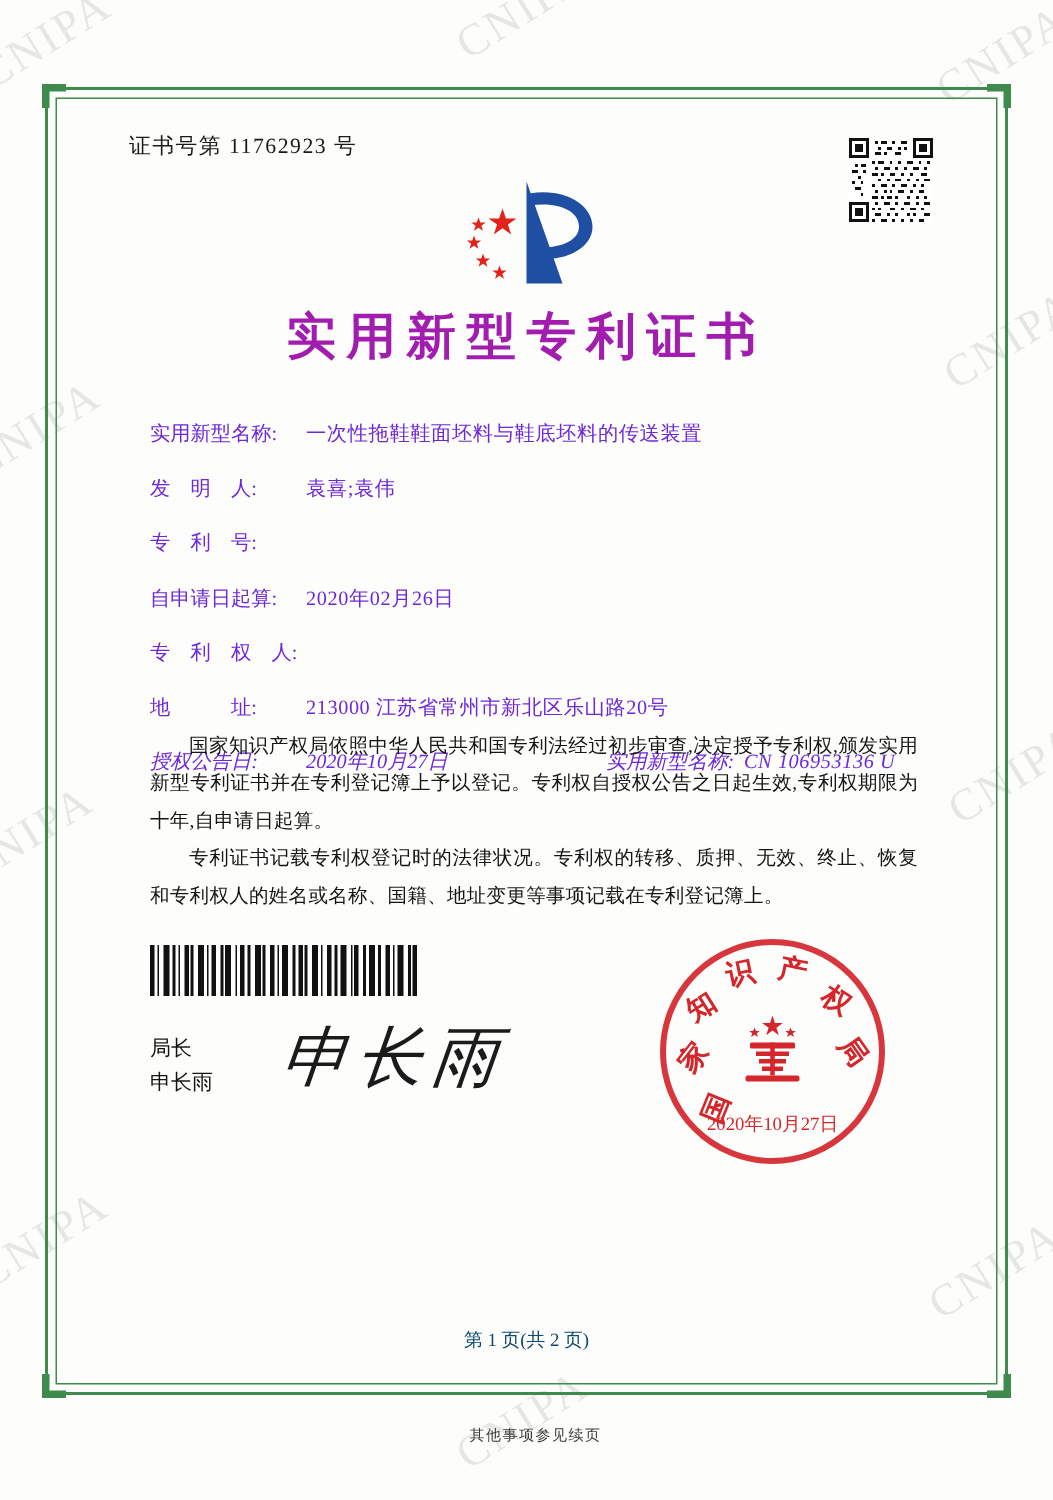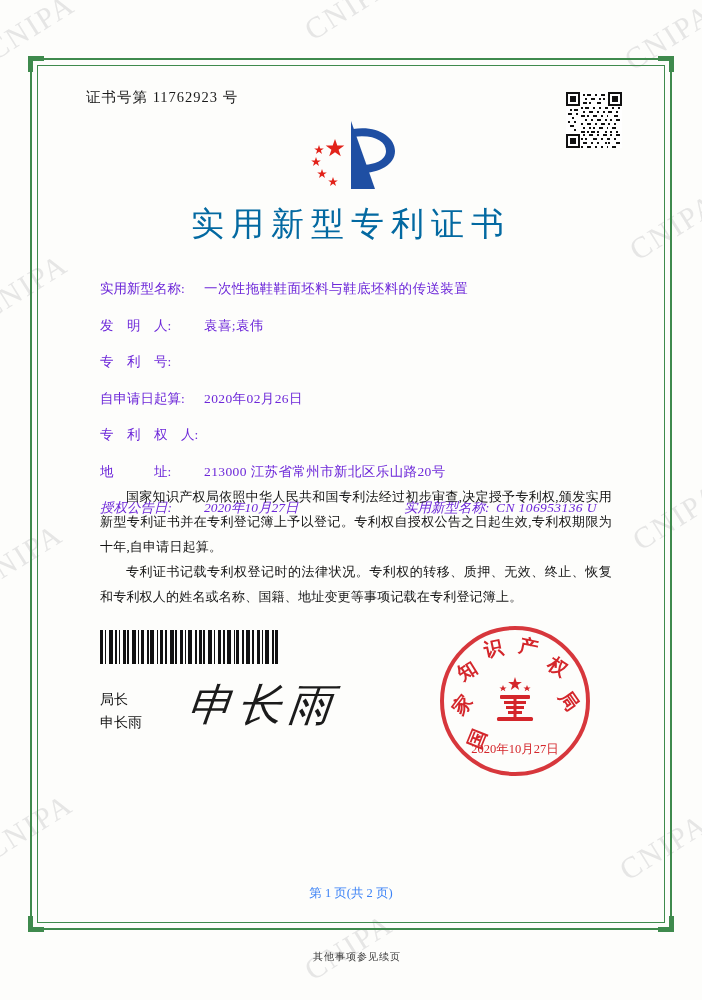--- a/index.html
+++ b/index.html
@@ -70,24 +70,24 @@
   
   .qr{
     position:absolute;right:2px;top:4px;
     width:56px;height:56px;
   }
 
   .title{
     position:absolute;left:0;right:0;top:114px;
     text-align:center;
     font-family:"DejaVu Sans","Liberation Sans",sans-serif;
-    font-weight:normal;
+    font-weight:bold;
     font-size:33px;
     letter-spacing:7px;
-    color:#0369a1;
+    color:#a21caf;
   }
 
   .fields{
     position:absolute;left:22px;right:10px;top:192px;
     font-family:"Liberation Serif",serif;
     font-size:13.5px;
     color:#6d28d9;
   }
   .row{
     display:flex;align-items:baseline;
@@ -171,21 +171,21 @@
   .emblem{
     position:absolute;left:50%;top:50%;
     width:58px;height:52px;
     transform:translate(-50%,-50%);
   }
 
   .page-no{
     position:absolute;left:0;right:0;bottom:10px;
     text-align:center;
     font-family:"Liberation Serif",serif;
-    font-size:12.5px;color:#3b82f6;
+    font-size:12.5px;color:#0c4a6e;
   }
   .footnote{
     position:absolute;left:12px;right:0;bottom:36px;
     text-align:center;
     font-family:"Liberation Serif",serif;
     font-size:10px;color:#3a3a3a;letter-spacing:1px;
     z-index:3;
   }
 </style>
 </head>

